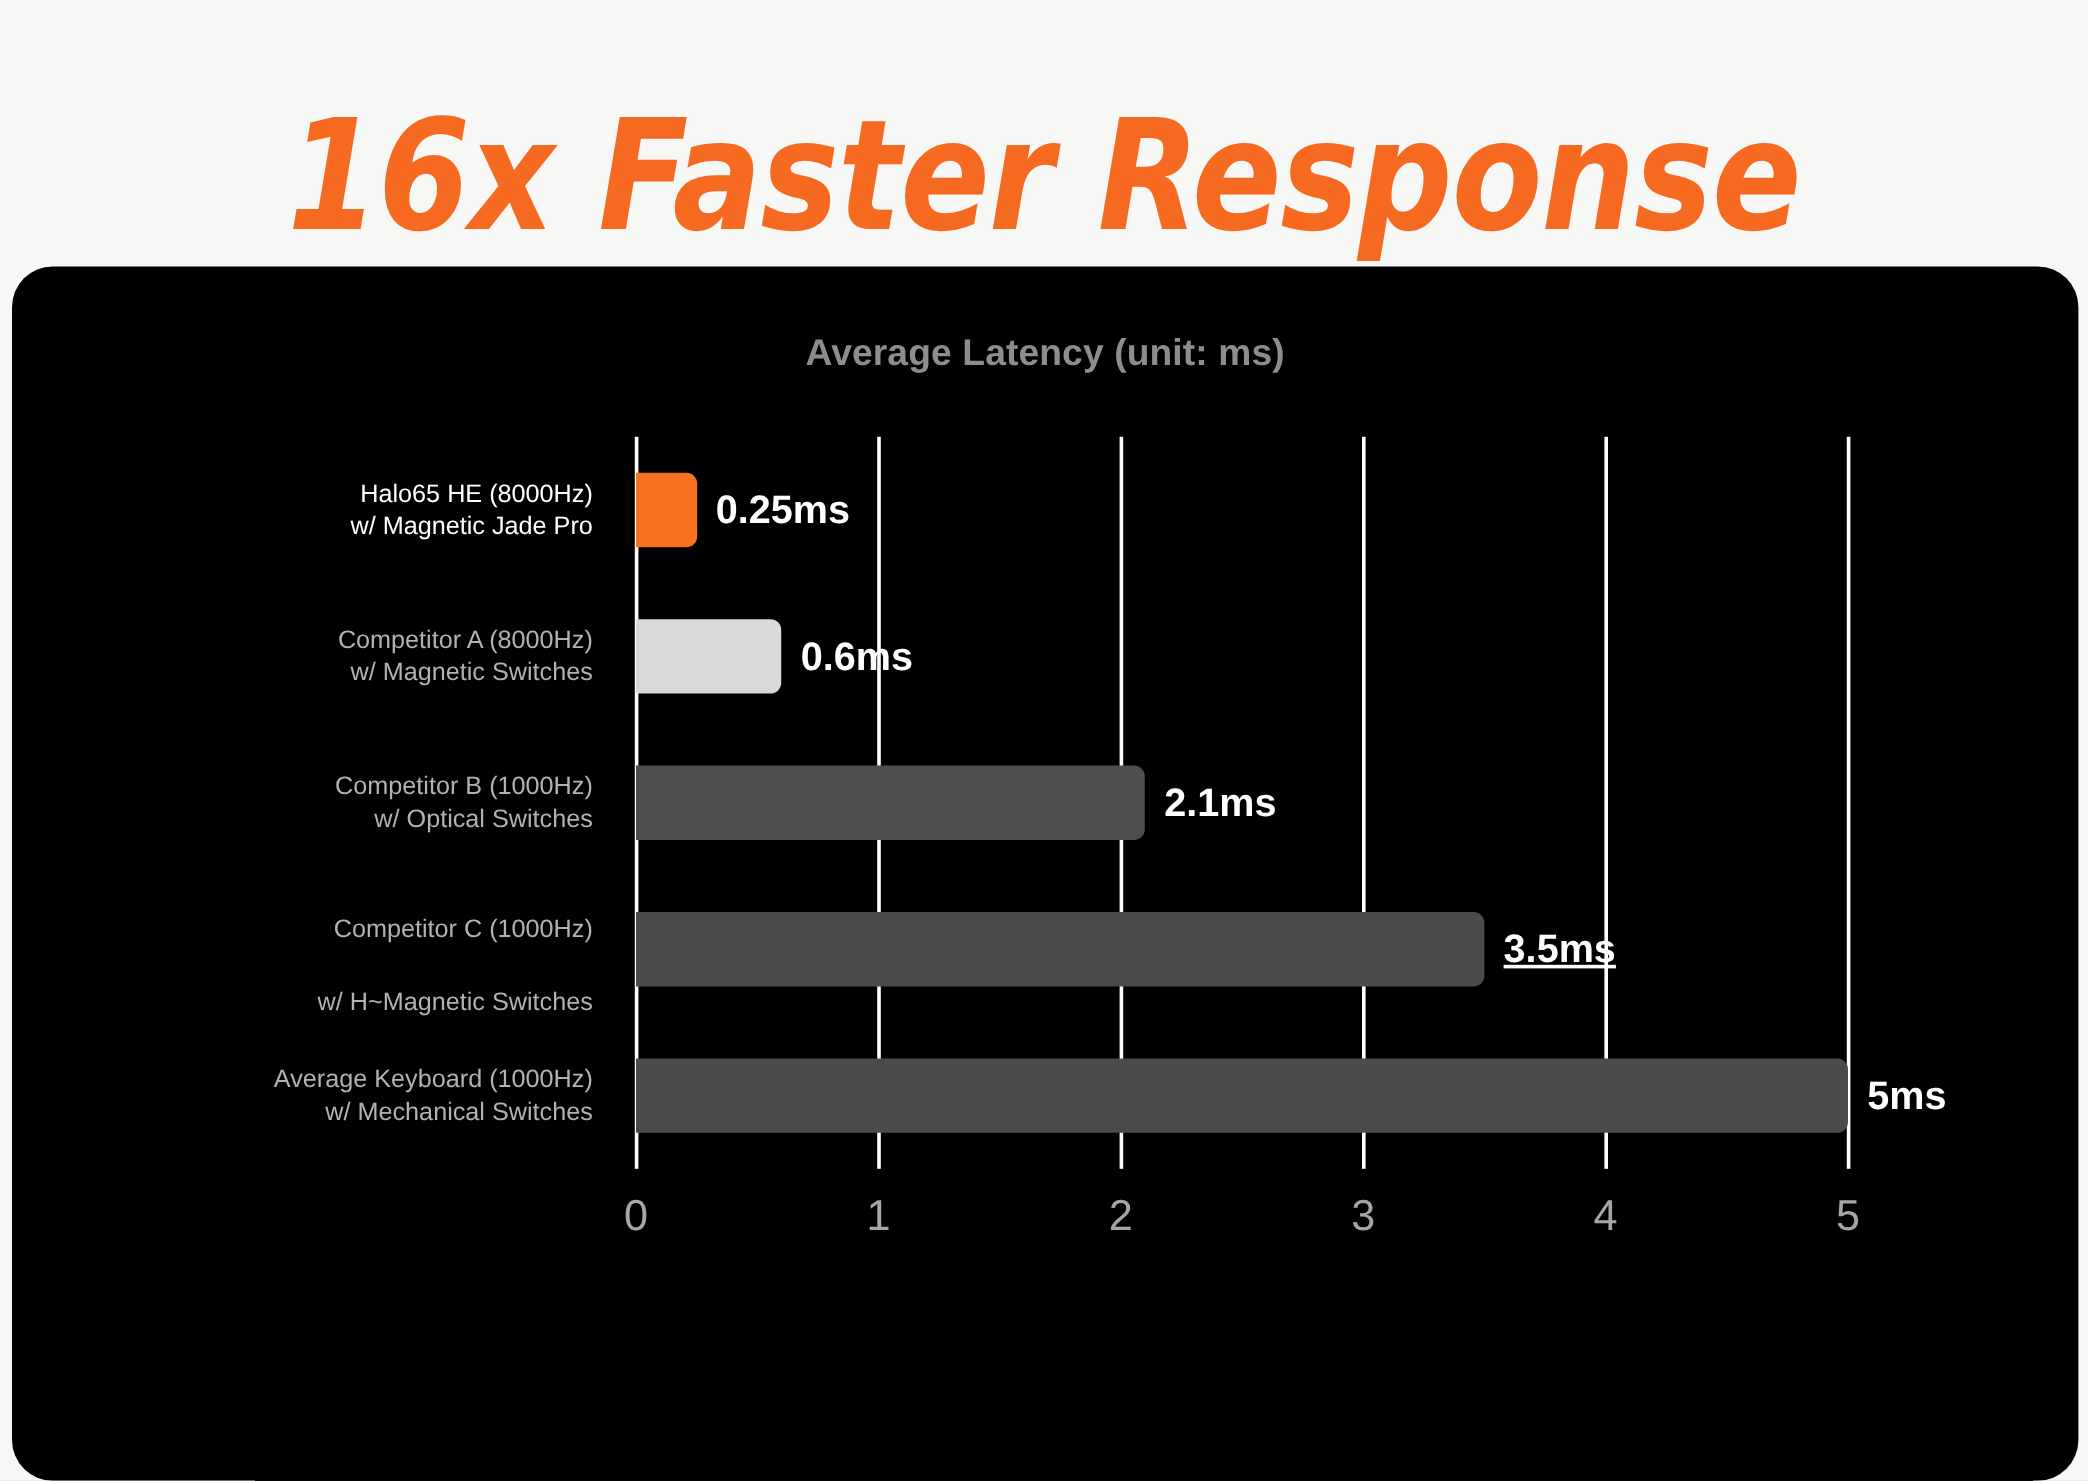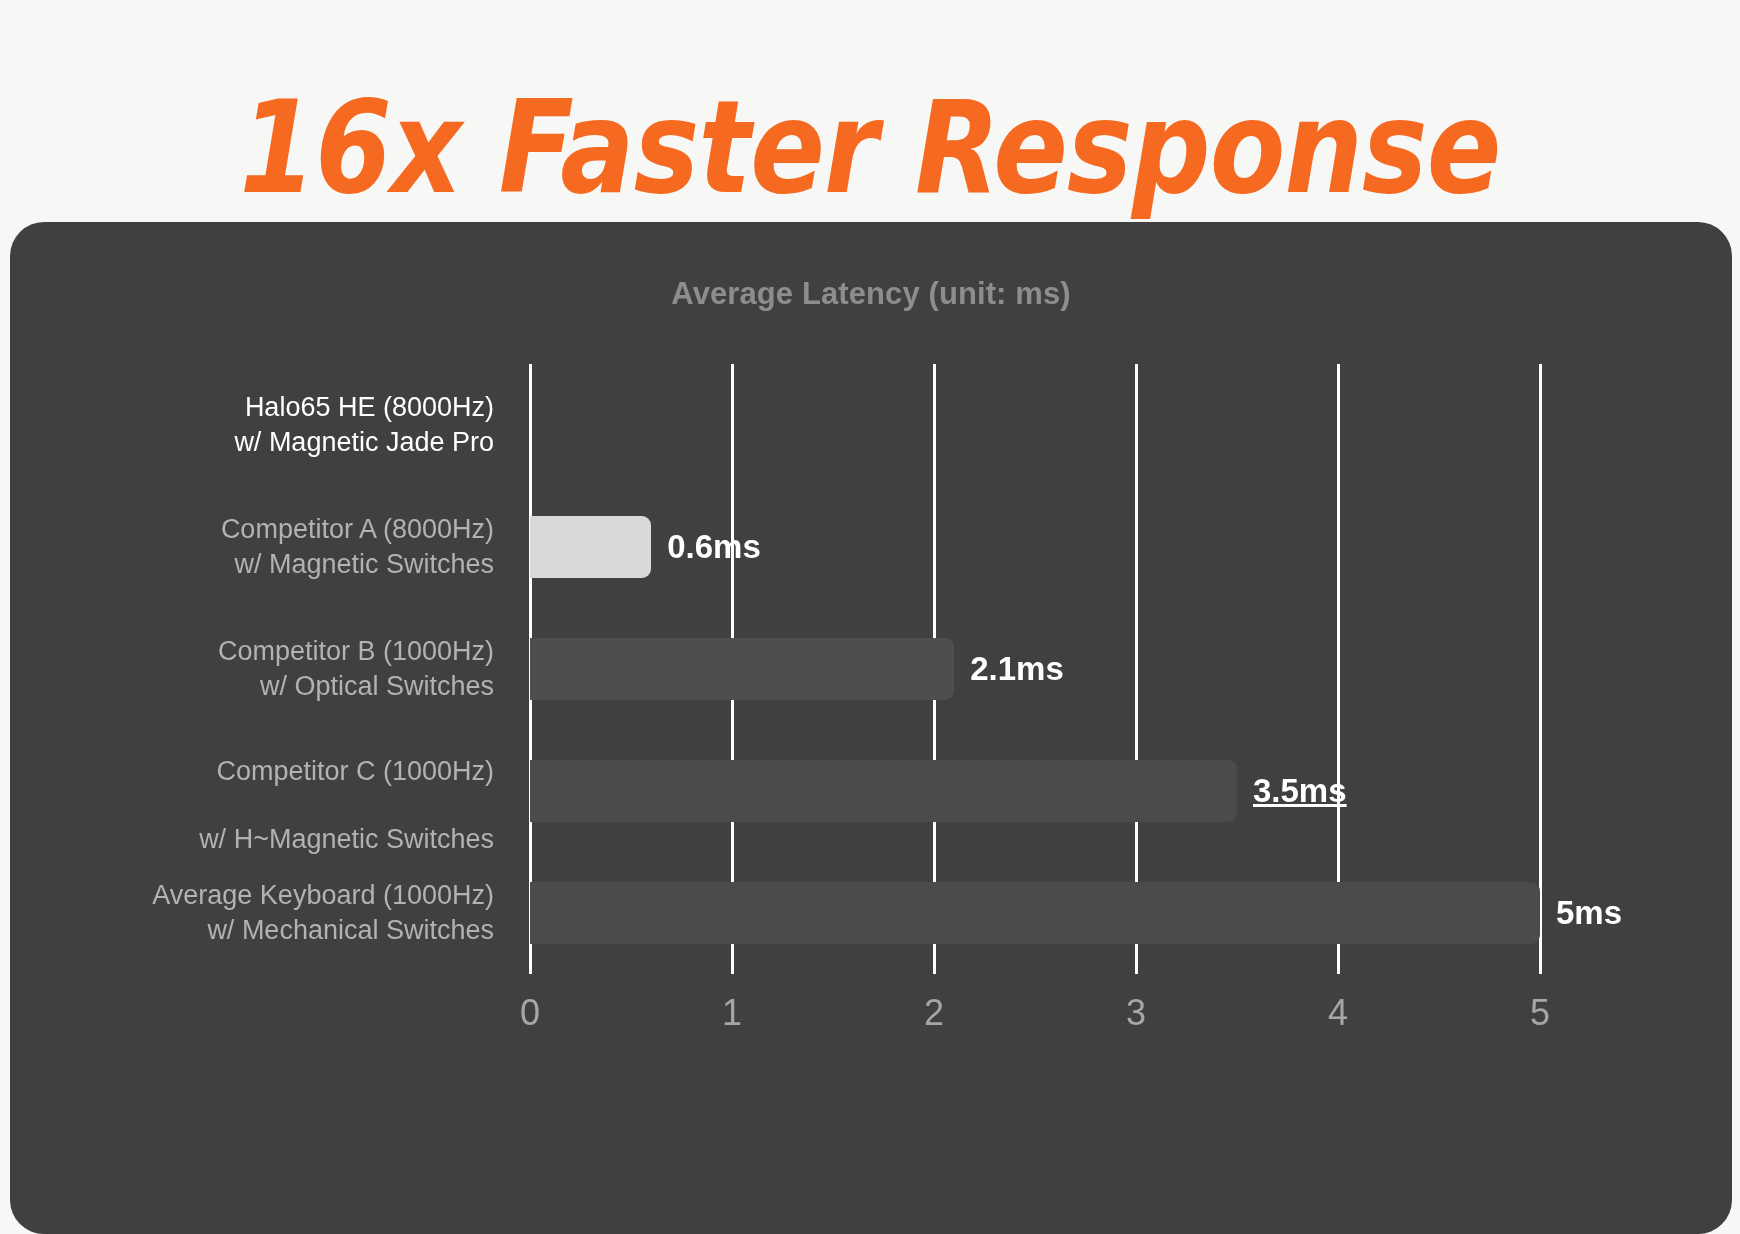--- a/index.html
+++ b/index.html
@@ -28,21 +28,21 @@
     transform-origin: 50% 50%;
     white-space: nowrap;
     z-index: 3;
   }
 
   
   .card {
     position: absolute;
     left: 10px; top: 222px;
     width: 1722px; height: 1012px;
-    background: #404040;
+    background: #000000;
     border-radius: 34px;
     overflow: hidden;
     z-index: 2;
   }
 
   .chart-title {
     position: absolute;
     left: 0; top: 54px;
     width: 100%;
     text-align: center;
@@ -104,21 +104,21 @@
   .cat {
     position: absolute;
     right: 18px;
     width: 100%;
     height: 122px;
     display: flex;
     flex-direction: column;
     justify-content: center;
     align-items: flex-end;
     text-align: right;
-    font-size: 27px;
+    font-size: 21px;
     line-height: 1.29;
     color: #b2b2b2;
   }
   .cat.highlight { color: #ffffff; }
   .cat span { display: block; }
 
   
   .axis {
     position: absolute;
     left: 520px; top: 752px;
@@ -170,20 +170,24 @@
     <div class="plot">
       <div class="gridlines">
           <div class="gridline" style="left: -1.5px;"></div>
           <div class="gridline" style="left: 200.5px;"></div>
           <div class="gridline" style="left: 402.5px;"></div>
           <div class="gridline" style="left: 604.5px;"></div>
           <div class="gridline" style="left: 806.5px;"></div>
           <div class="gridline" style="left: 1008.5px;"></div>
         </div>
       <div class="rows">
+          <div class="row" style="top: 0px; height: 122px;">
+            <div class="bar" style="width: 50.5px; background: rgb(248, 113, 31);"></div>
+            <div class="bar-value" style="left: 66.5px;">0.25ms</div>
+          </div>
           <div class="row" style="top: 122px; height: 122px;">
             <div class="bar" style="width: 121.2px; background: rgb(217, 217, 217);"></div>
             <div class="bar-value" style="left: 137.2px;">0.6ms</div>
           </div>
           <div class="row" style="top: 244px; height: 122px; text-align: right;">
             <div class="bar" style="width: 424.2px; background: rgb(78, 78, 78);"></div>
             <div class="bar-value" style="left: 440.2px;">2.1ms</div>
           </div>
           <div class="row" style="top: 366px; height: 122px;">
             <div class="bar" style="width: 707px; background: rgb(75, 75, 75);"></div>

